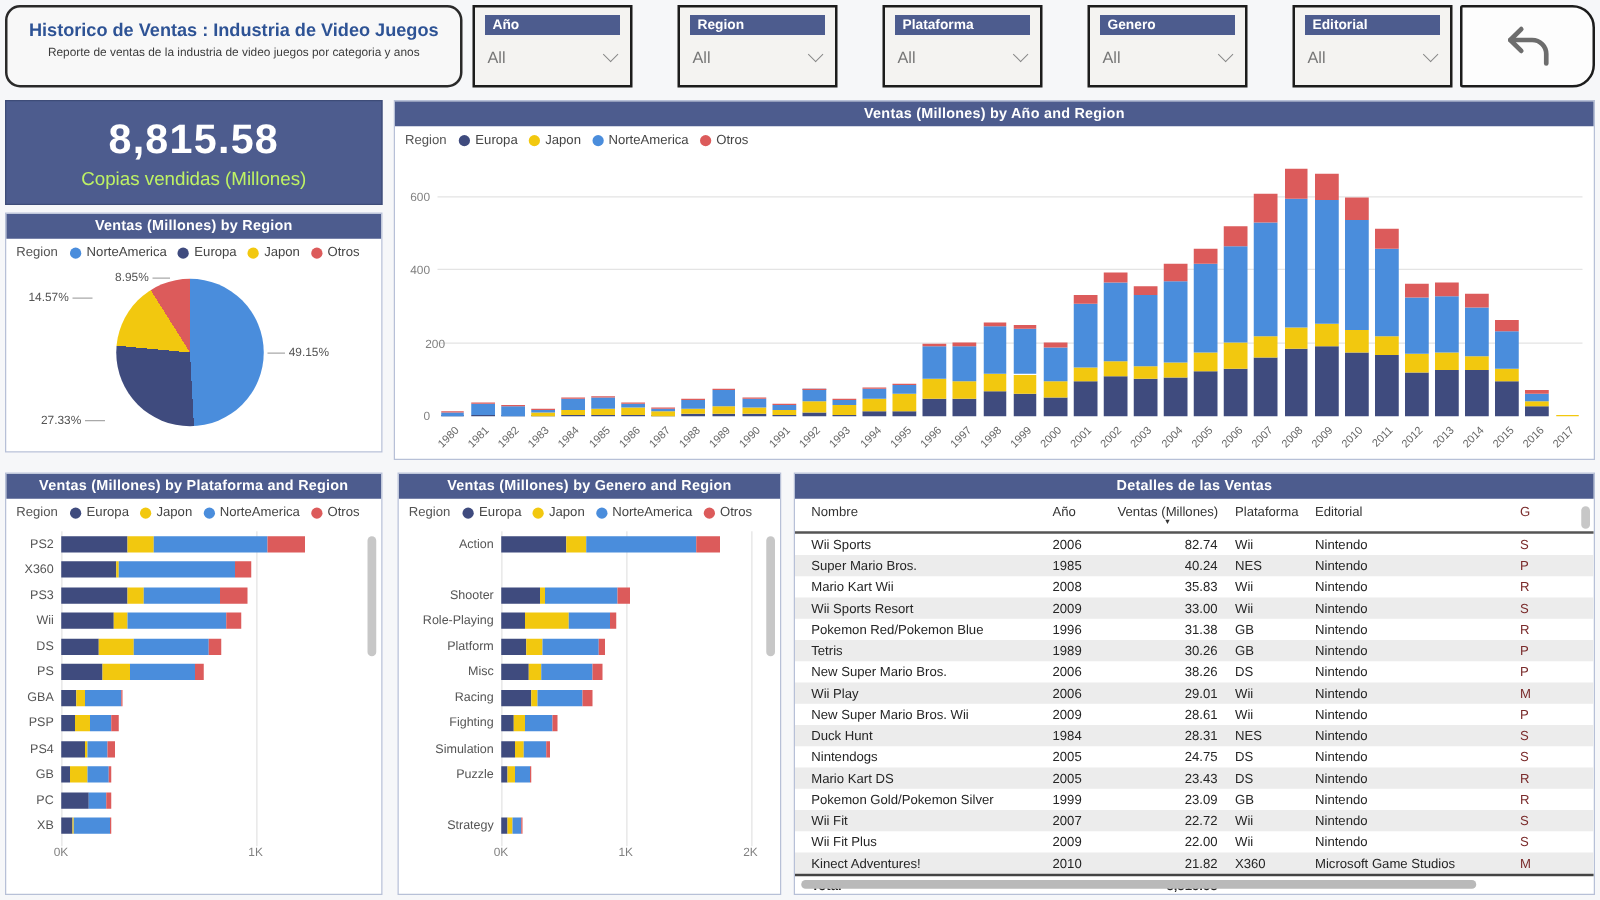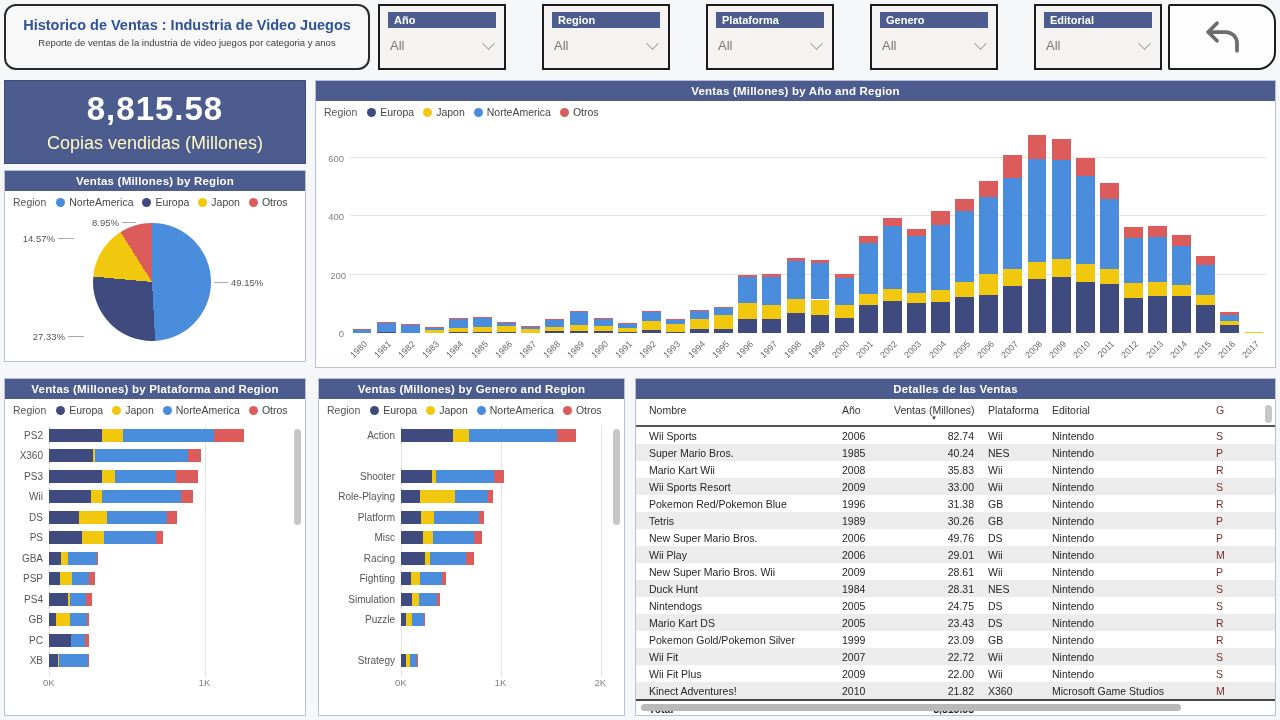--- a/index.html
+++ b/index.html
@@ -27,21 +27,21 @@
                   color:#777; font-size:13px; cursor:pointer; }
   .chev { width:11px; height:11px; border:solid #888; border-width:0 1.5px 1.5px 0; transform:rotate(45deg) scale(.8); margin-top:-4px; }
 
   .undo-card { position:absolute; left:1168px; top:4px; width:108px; height:66px; background:#fdfdfd;
                border:2px solid #1c1c1c; border-radius:2px 18px 18px 2px; display:flex; align-items:center; justify-content:center; cursor:pointer; }
 
   
   .kpi-card { position:absolute; left:4px; top:80px; width:302px; height:84px; background:var(--hdr);
               display:flex; flex-direction:column; align-items:center; justify-content:center; border:1px solid #3e4c78; }
   .kpi-value { color:#fff; font-size:33px; font-weight:bold; letter-spacing:1px; }
-  .kpi-label { color:#fef9c3; font-size:18px; margin-top:5px; }
+  .kpi-label { color:#bef264; font-size:15px; margin-top:5px; }
 
   
   .pie-wrap { position:absolute; left:88px; top:52px; width:118px; height:118px; border-radius:50%; }
   .pie-label { position:absolute; font-size:9.5px; color:#555; }
   .pie-line { position:absolute; height:1px; background:#a9a9a9; }
 
   
   .gridline-h { position:absolute; left:0; right:0; height:1px; background:#e4e4e4; }
   .gridline-v { position:absolute; top:0; bottom:0; width:1px; background:#e4e4e4; }
   .ytick { position:absolute; font-size:9.5px; color:#808080; text-align:right; width:26px; }
@@ -404,21 +404,21 @@
         <div class="seg" style="bottom: 7.79863px; height: 3.99257px; background: rgb(242, 200, 15);"></div>
         <div class="seg" style="bottom: 11.7912px; height: 6.60377px; background: rgb(74, 141, 220);"></div>
         <div class="seg" style="bottom: 18.395px; height: 2.25857px; background: rgb(220, 91, 91);"></div>
       </div>
       <div class="col" style="left: 894.546px; width: 18.8021px; height: 204px;">
         <div class="seg" style="bottom: 0px; height: 1.16571px; background: rgb(242, 200, 15);"></div>
       </div>
     </div>
   <div id="yearly-yticks">
       <span class="ytick" style="left: 2px; top: 247px;">0</span>
-      <span class="ytick" style="left: 4px; top: 188.714px;">200</span>
+      <span class="ytick" style="left: 14px; top: 188.714px;">200</span>
       <span class="ytick" style="left: 2px; top: 130.429px;">400</span>
       <span class="ytick" style="left: 2px; top: 72.1429px;">600</span>
     </div>
   <div id="yearly-xlabels">
       <span class="collabel" style="left: 12.0526px; top: 258px;">1980</span>
       <span class="collabel" style="left: 36.1579px; top: 258px;">1981</span>
       <span class="collabel" style="left: 60.2632px; top: 258px;">1982</span>
       <span class="collabel" style="left: 84.3684px; top: 258px;">1983</span>
       <span class="collabel" style="left: 108.474px; top: 258px;">1984</span>
       <span class="collabel" style="left: 132.579px; top: 258px;">1985</span>
@@ -776,21 +776,21 @@
         <div class="tc c-name">Tetris</div>
         <div class="tc c-year">1989</div>
         <div class="tc c-sales">30.26</div>
         <div class="tc c-plat">GB</div>
         <div class="tc c-pub">Nintendo</div>
         <div class="tc c-gen">P</div>
       </div>
       <div class="trow">
         <div class="tc c-name">New Super Mario Bros.</div>
         <div class="tc c-year">2006</div>
-        <div class="tc c-sales">49.76</div>
+        <div class="tc c-sales">38.26</div>
         <div class="tc c-plat">DS</div>
         <div class="tc c-pub">Nintendo</div>
         <div class="tc c-gen">P</div>
       </div>
       <div class="trow alt">
         <div class="tc c-name">Wii Play</div>
         <div class="tc c-year">2006</div>
         <div class="tc c-sales">29.01</div>
         <div class="tc c-plat">Wii</div>
         <div class="tc c-pub">Nintendo</div>

